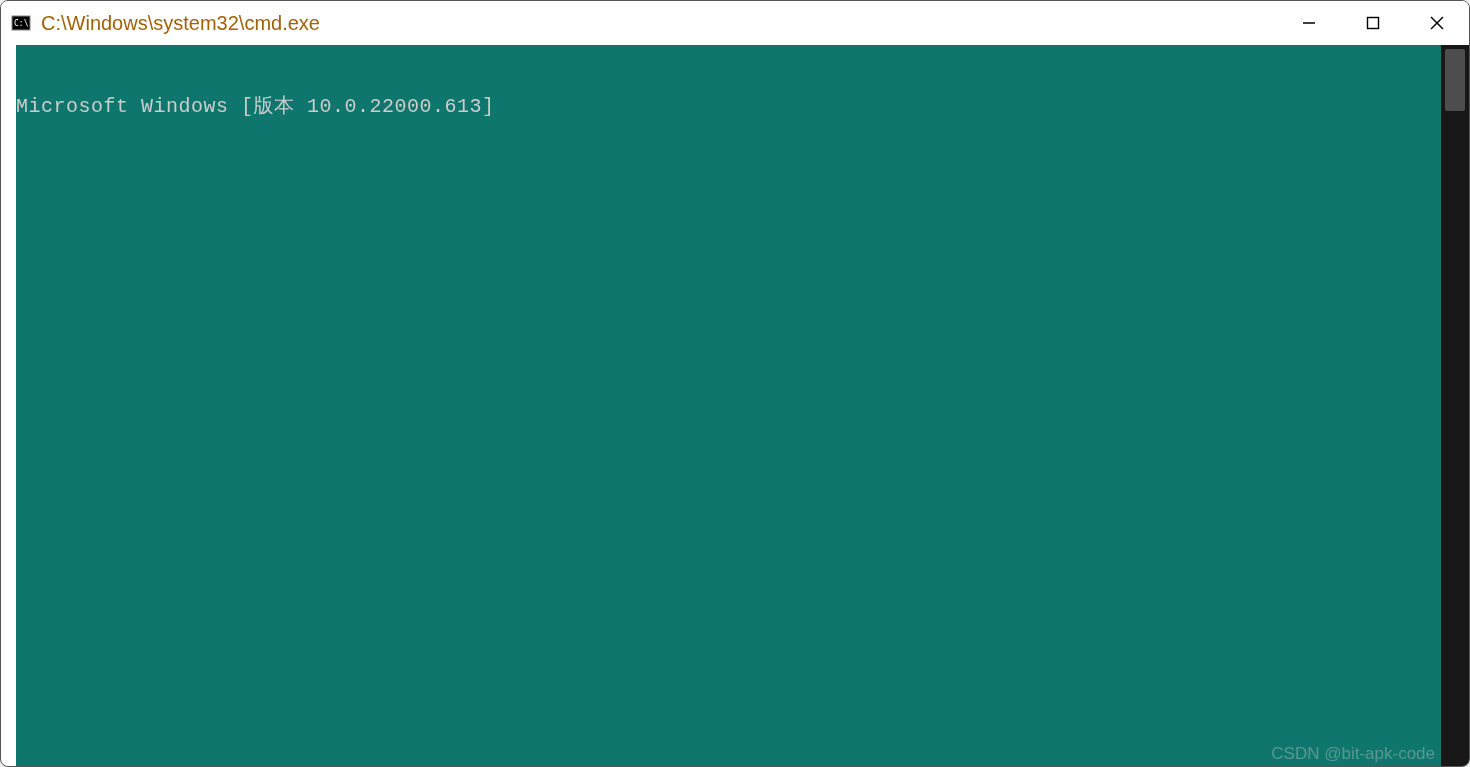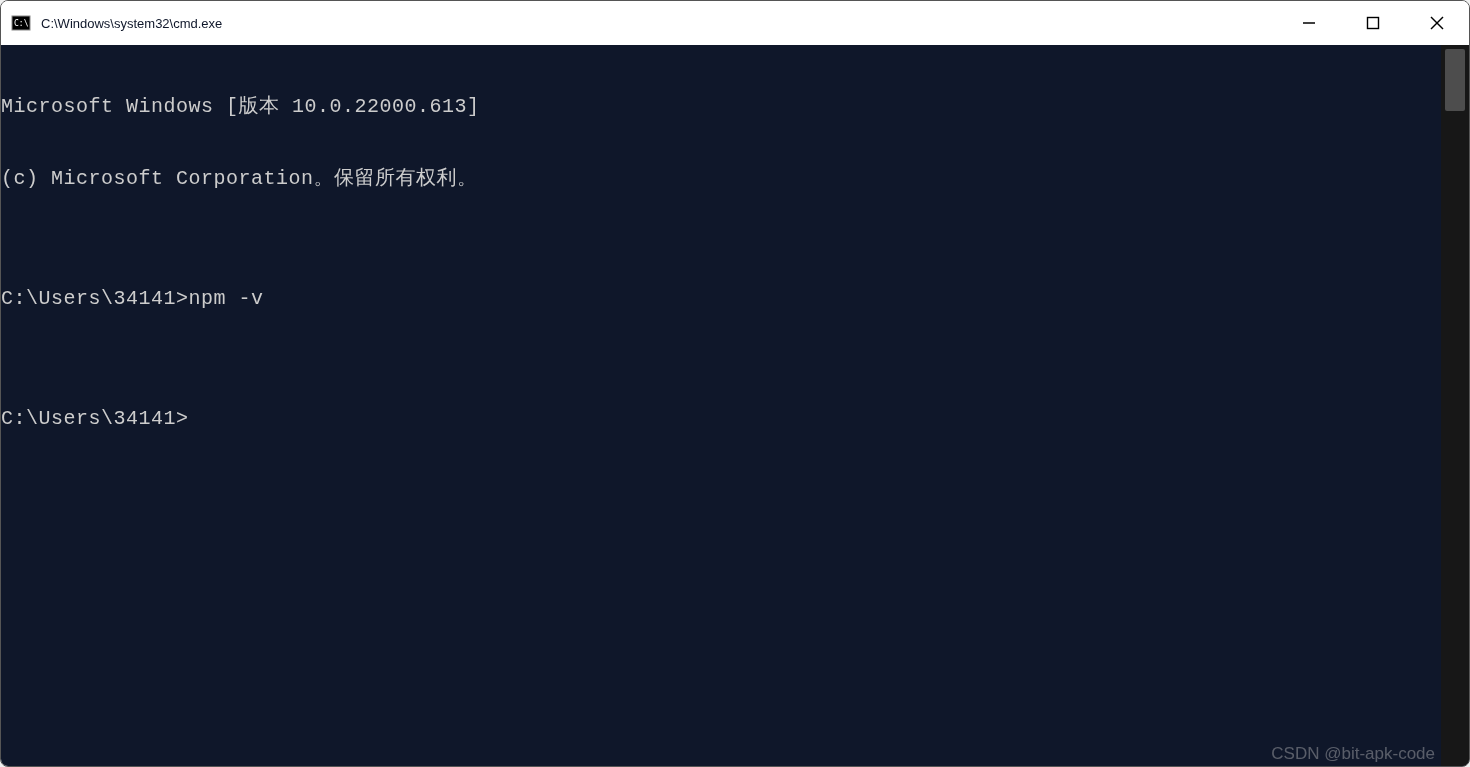--- a/index.html
+++ b/index.html
@@ -24,41 +24,42 @@
       align-items: center;
       padding-left: 10px;
       flex: 0 0 44px;
     }
     .titlebar .app-icon {
       width: 20px; height: 20px;
       margin-right: 10px;
       display: flex; align-items: center; justify-content: center;
     }
     .titlebar .title {
-      font-size: 13px;
-      color: #0f172a;
+      font-size: 20px;
+      color: #a16207;
       flex: 1;
       white-space: nowrap;
     }
     .win-controls {
       display: flex;
       height: 100%;
     }
     .win-btn {
       width: 64px;
       display: flex; align-items: center; justify-content: center;
       color: #000;
     }
     .win-btn svg { display: block; }
 
     .client {
       flex: 1;
       display: flex;
       min-height: 0;
-      background: #0f172a;
+      background: #0f766e;
+      margin-left: 15px;
     }
     .terminal {
       flex: 1;
       color: #cccccc;
       font-family: "NSimSun","SimSun","Consolas","Courier New",monospace;
       font-size: 20px;
       line-height: 24px;
       letter-spacing: 0.5px;
       white-space: pre;
       padding: 2px 0 0 0;
@@ -118,25 +119,22 @@
           <line x1="1" y1="1" x2="13" y2="13" stroke="currentColor" stroke-width="1.4"></line>
           <line x1="13" y1="1" x2="1" y2="13" stroke="currentColor" stroke-width="1.4"></line>
         </svg>
       </div>
     </div>
   </div>
 
   <div class="client">
     <div class="terminal">
       <div class="line">Microsoft Windows [版本 10.0.22000.613]</div>
-      <div class="line">(c) Microsoft Corporation。保留所有权利。</div>
       <div class="line"></div>
-      <div class="line">C:\Users\34141&gt;npm -v</div>
       <div class="line"></div>
-      <div class="line">C:\Users\34141&gt;</div>
     </div>
     <div class="scrollbar">
       <div class="scroll-thumb"></div>
     </div>
   </div>
 
   <div class="watermark">CSDN @bit-apk-code</div>
 </div>
 
 </body></html>

